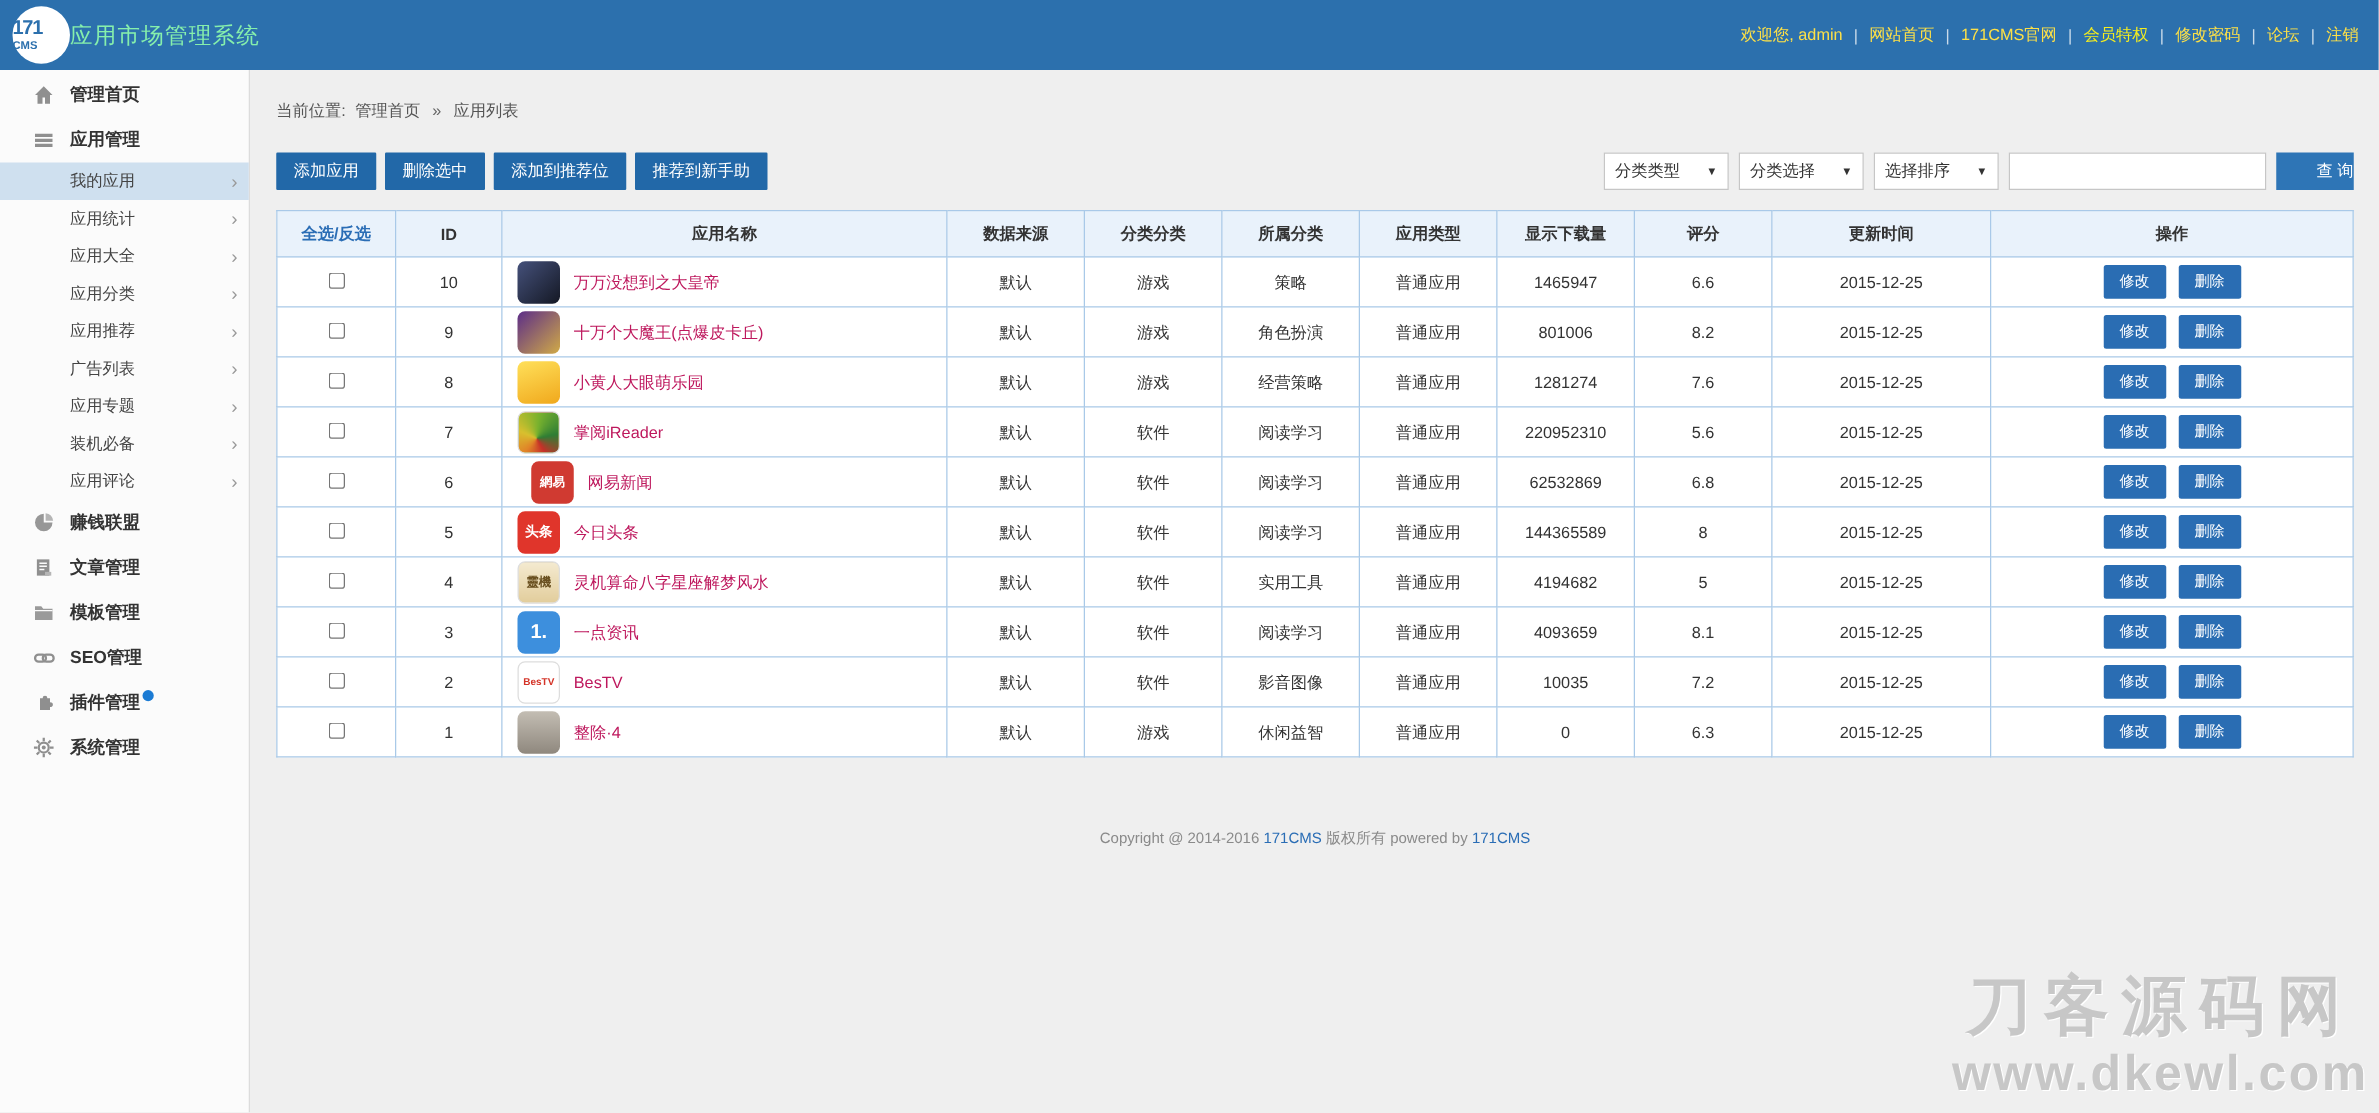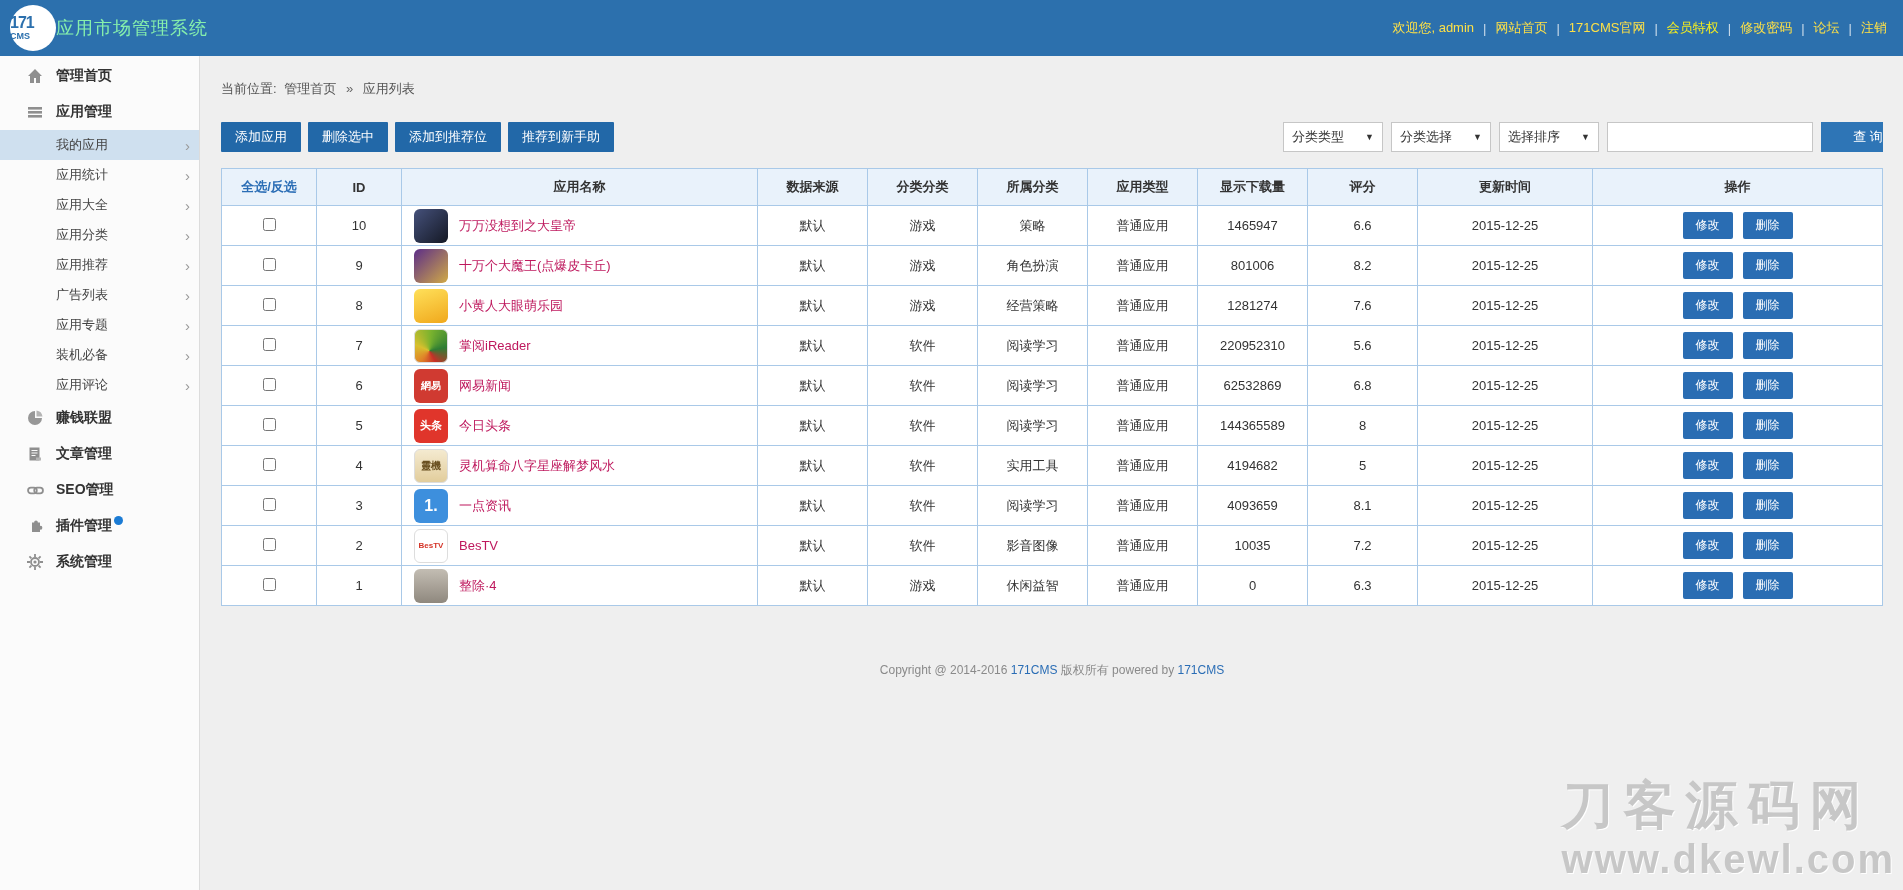--- a/index.html
+++ b/index.html
@@ -52,21 +52,21 @@
   .name-cell{padding-left:12px;}
   .name-wrap{display:flex;align-items:center;}
   .app-icon{width:34px;height:34px;border-radius:6px;margin-right:11px;flex:0 0 34px;display:flex;align-items:center;justify-content:center;overflow:hidden;font-weight:bold;}
   .app-icon.bordered{border:1px solid #ddd;}
   .app-link{color:#be185d;text-decoration:none;cursor:pointer;}
   .row-btn{background:#2a6db3;color:#fff;border:none;font-size:12px;padding:5px 13px;margin:0 5px;cursor:pointer;border-radius:2px;font-family:inherit;}
 
   
   .footer{margin-top:56px;text-align:center;font-size:12px;color:#8a8a8a;}
   .footer a{color:#2a6db5;text-decoration:none;cursor:pointer;}
-  .watermark{position:absolute;right:8px;bottom:8px;text-align:left;color:#c7c7c7;font-weight:bold;text-shadow:1px 1px 0 #ffffff;line-height:1.15;pointer-events:none;}
+  .watermark{position:absolute;right:8px;bottom:8px;text-align:center;color:#c7c7c7;font-weight:bold;text-shadow:1px 1px 0 #ffffff;line-height:1.15;pointer-events:none;}
   .watermark .w1{font-size:52px;letter-spacing:10px;}
   .watermark .w2{font-size:40px;letter-spacing:2px;}
 </style>
 </head>
 <body>
 
 <header class="topbar">
   <div class="logo">
     <span class="l1">171</span>
     <span class="l2">CMS</span>
@@ -159,20 +159,29 @@
       <span class="s-icon">
         <svg viewBox="0 0 16 16" width="16" height="16">
           <rect x="2.5" y="1.5" width="10" height="13" fill="#8f8f8f"></rect>
           <g stroke="#fbfbfb" stroke-width="1.2">
             <path d="M4.5 4.5h6M4.5 7h6M4.5 9.5h4"></path>
           </g>
           <rect x="9" y="11.5" width="5" height="3" fill="#b5b5b5"></rect>
         </svg>
       </span>
       <span class="s-label">文章管理</span>
+    </div>
+    <div class="side-item top">
+      <span class="s-icon">
+        <svg viewBox="0 0 16 16" width="16" height="16">
+          <path d="M1 3h5l1.6 2H15v9H1z" fill="#9a9a9a"></path>
+          <path d="M1 6h14v1H1z" fill="#fbfbfb"></path>
+        </svg>
+      </span>
+      <span class="s-label">模板管理</span>
     </div>
     <div class="side-item top">
       <span class="s-icon">
         <svg viewBox="0 0 16 16" width="17" height="17">
           <g stroke="#8f8f8f" stroke-width="1.7" fill="none">
             <rect x="1" y="5.3" width="8.2" height="5.4" rx="2.7"></rect>
             <rect x="6.8" y="5.3" width="8.2" height="5.4" rx="2.7"></rect>
           </g>
         </svg>
       </span>
@@ -336,21 +345,21 @@
           <td class="c">220952310</td>
           <td class="c">5.6</td>
           <td class="c">2015-12-25</td>
           <td class="c"><button class="row-btn">修改</button><button class="row-btn">删除</button></td>
         </tr>
         <tr>
           <td class="c"><input type="checkbox" style=""></td>
           <td class="c">6</td>
           <td class="name-cell">
             <div class="name-wrap">
-              <span class="app-icon" style="background: rgb(208, 58, 49);">
+              <span class="app-icon" style="background: rgb(208, 58, 49); margin-left: 11px;">
                 <span style="color: rgb(255, 255, 255); font-size: 10px;">網易</span>
               </span>
               <a class="app-link">网易新闻</a>
             </div>
           </td>
           <td class="c">默认</td>
           <td class="c">软件</td>
           <td class="c">阅读学习</td>
           <td class="c">普通应用</td>
           <td class="c">62532869</td>

